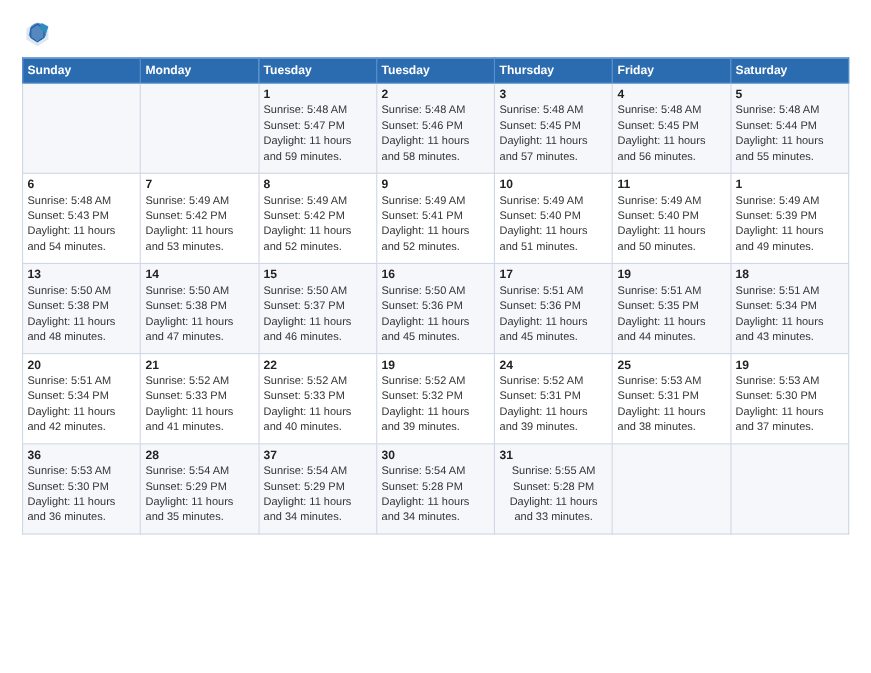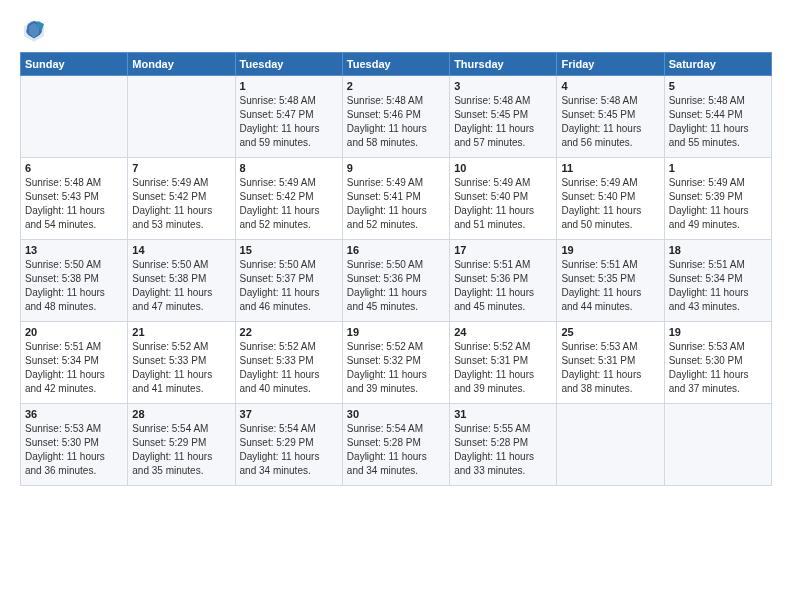--- a/index.html
+++ b/index.html
@@ -352,21 +352,21 @@
           </td>
           <td>
             <span class="day-num">30</span>
             <div class="day-detail" style="white-space: pre-line;">Sunrise: 5:54 AM
 Sunset: 5:28 PM
 Daylight: 11 hours
 and 34 minutes.</div>
           </td>
           <td>
             <span class="day-num">31</span>
-            <div class="day-detail" style="white-space: pre-line;">Sunrise: 5:55 AM
+            <div class="day-detail" style="white-space: pre-line; text-align: center;">Sunrise: 5:55 AM
 Sunset: 5:28 PM
 Daylight: 11 hours
 and 33 minutes.</div>
           </td>
           <td></td>
           <td></td>
         </tr>
       </tbody>
   </table>
 </div>

